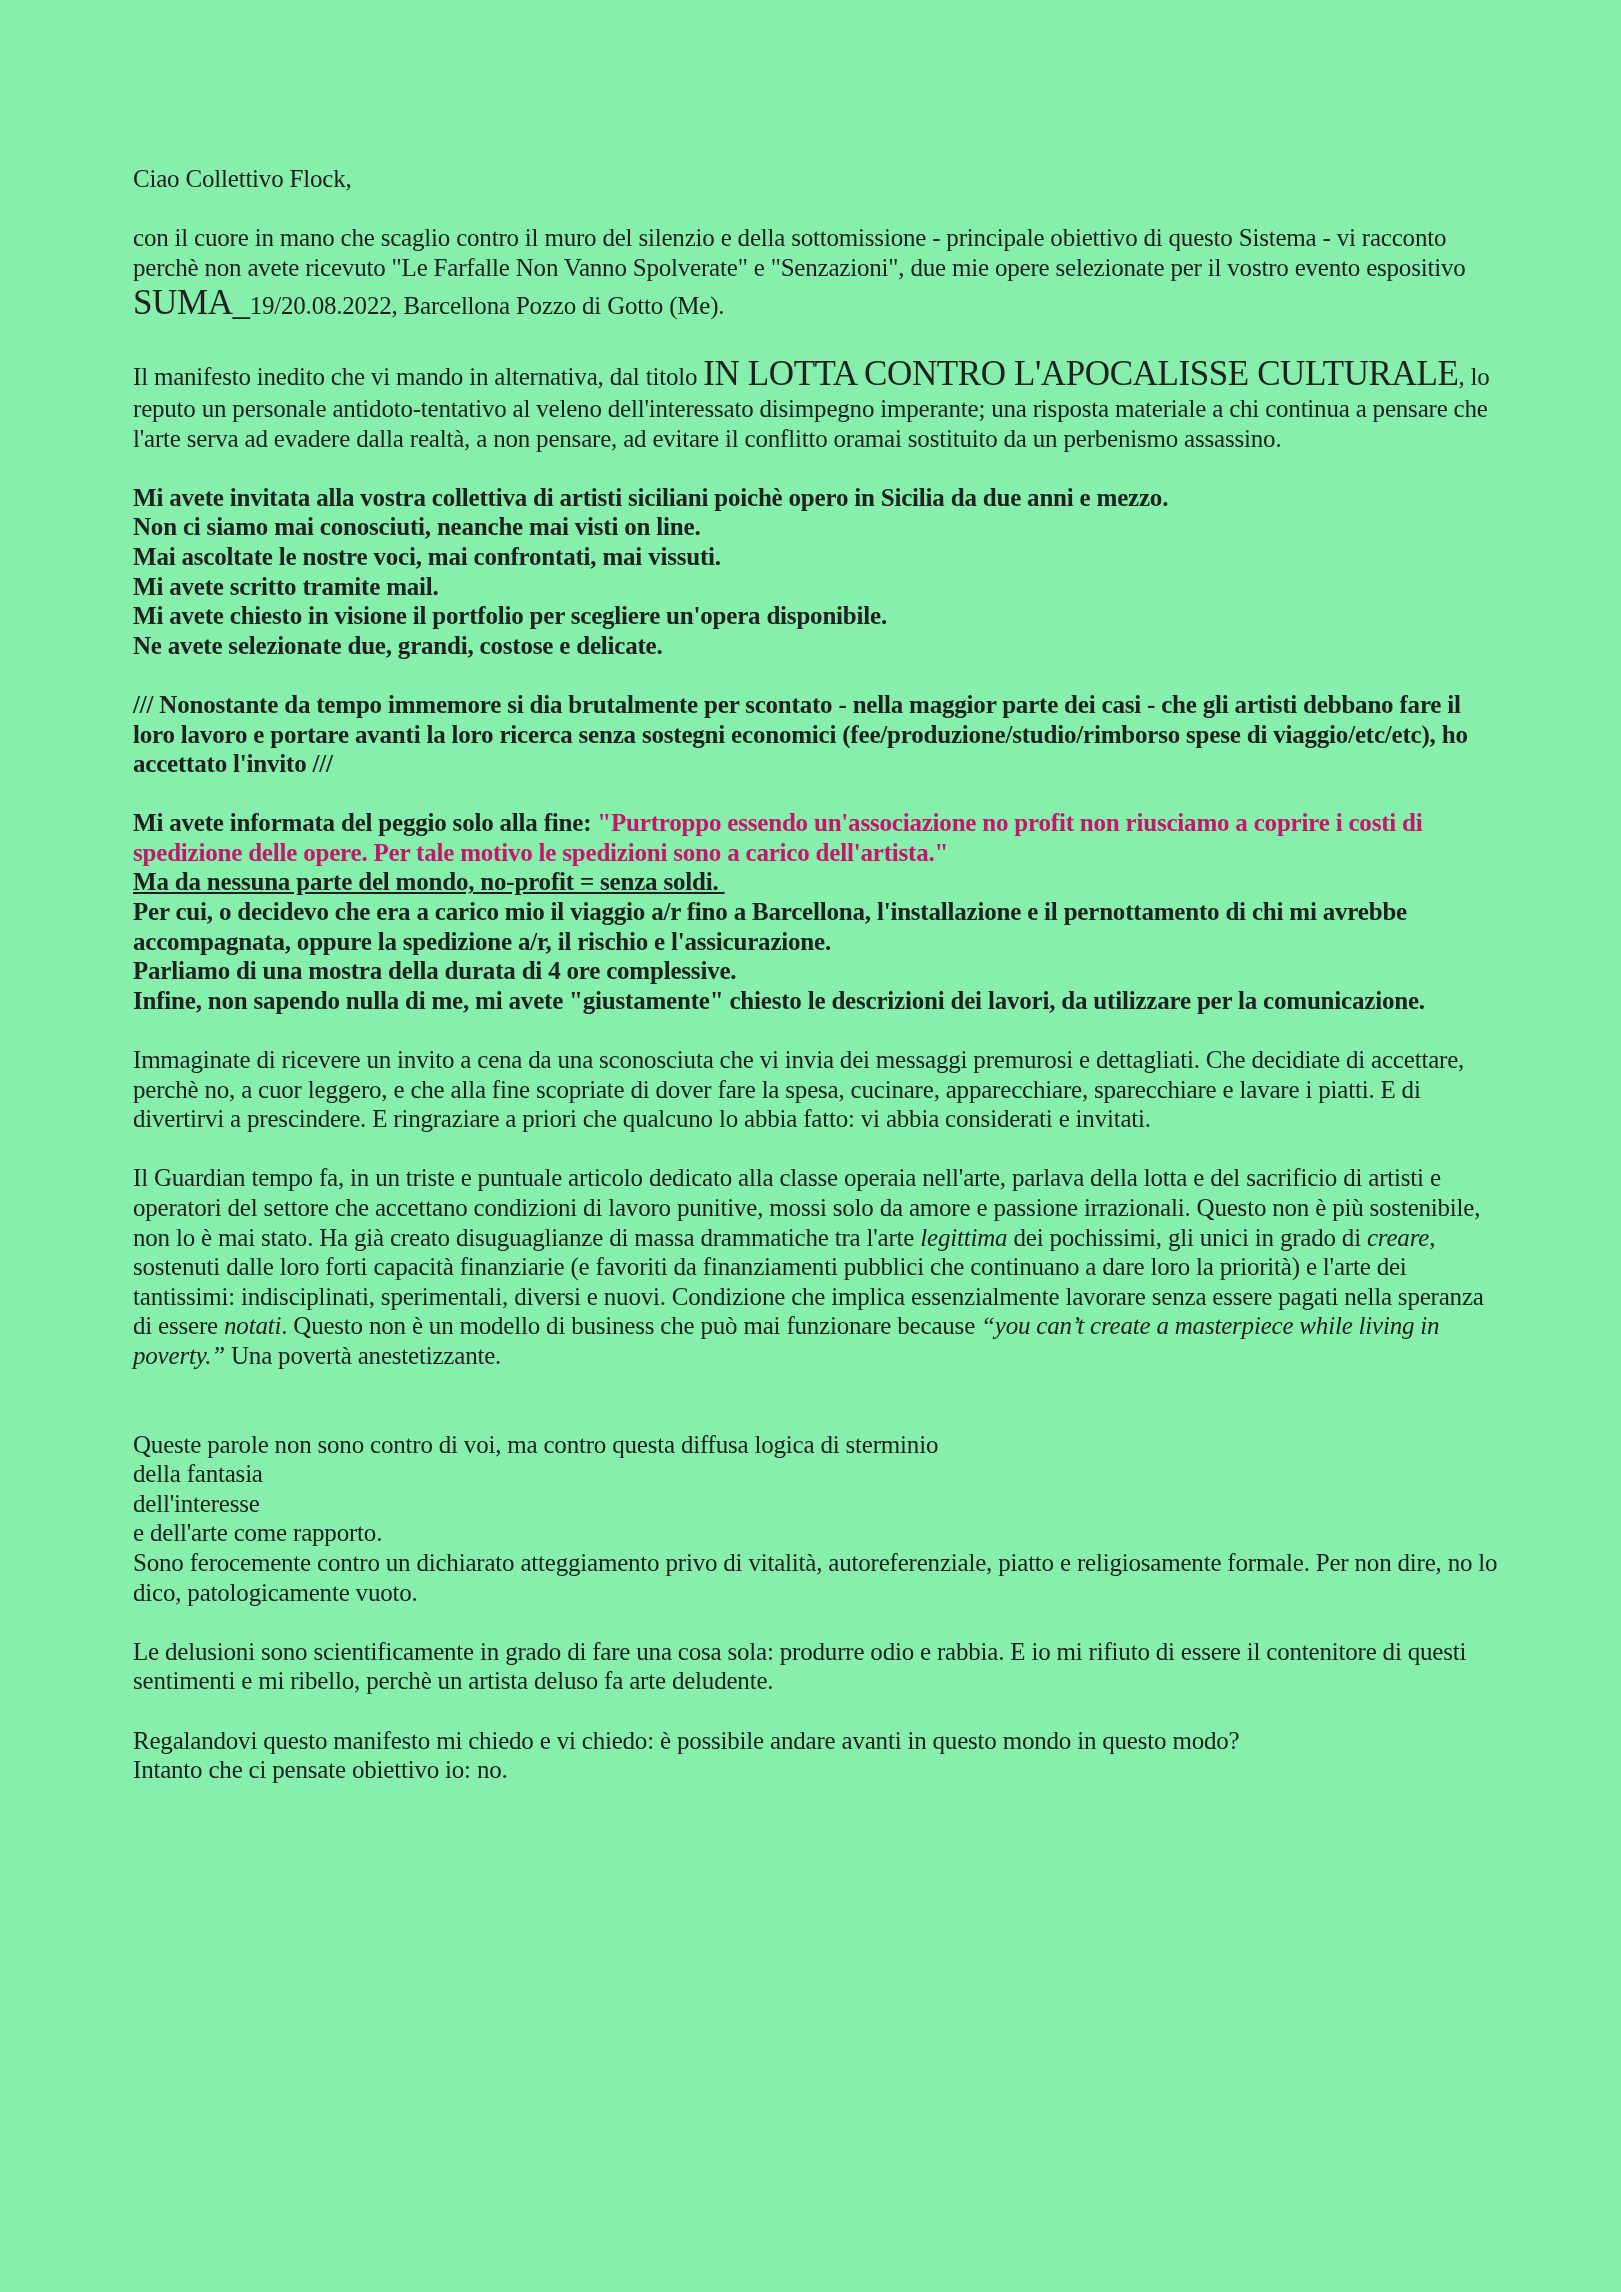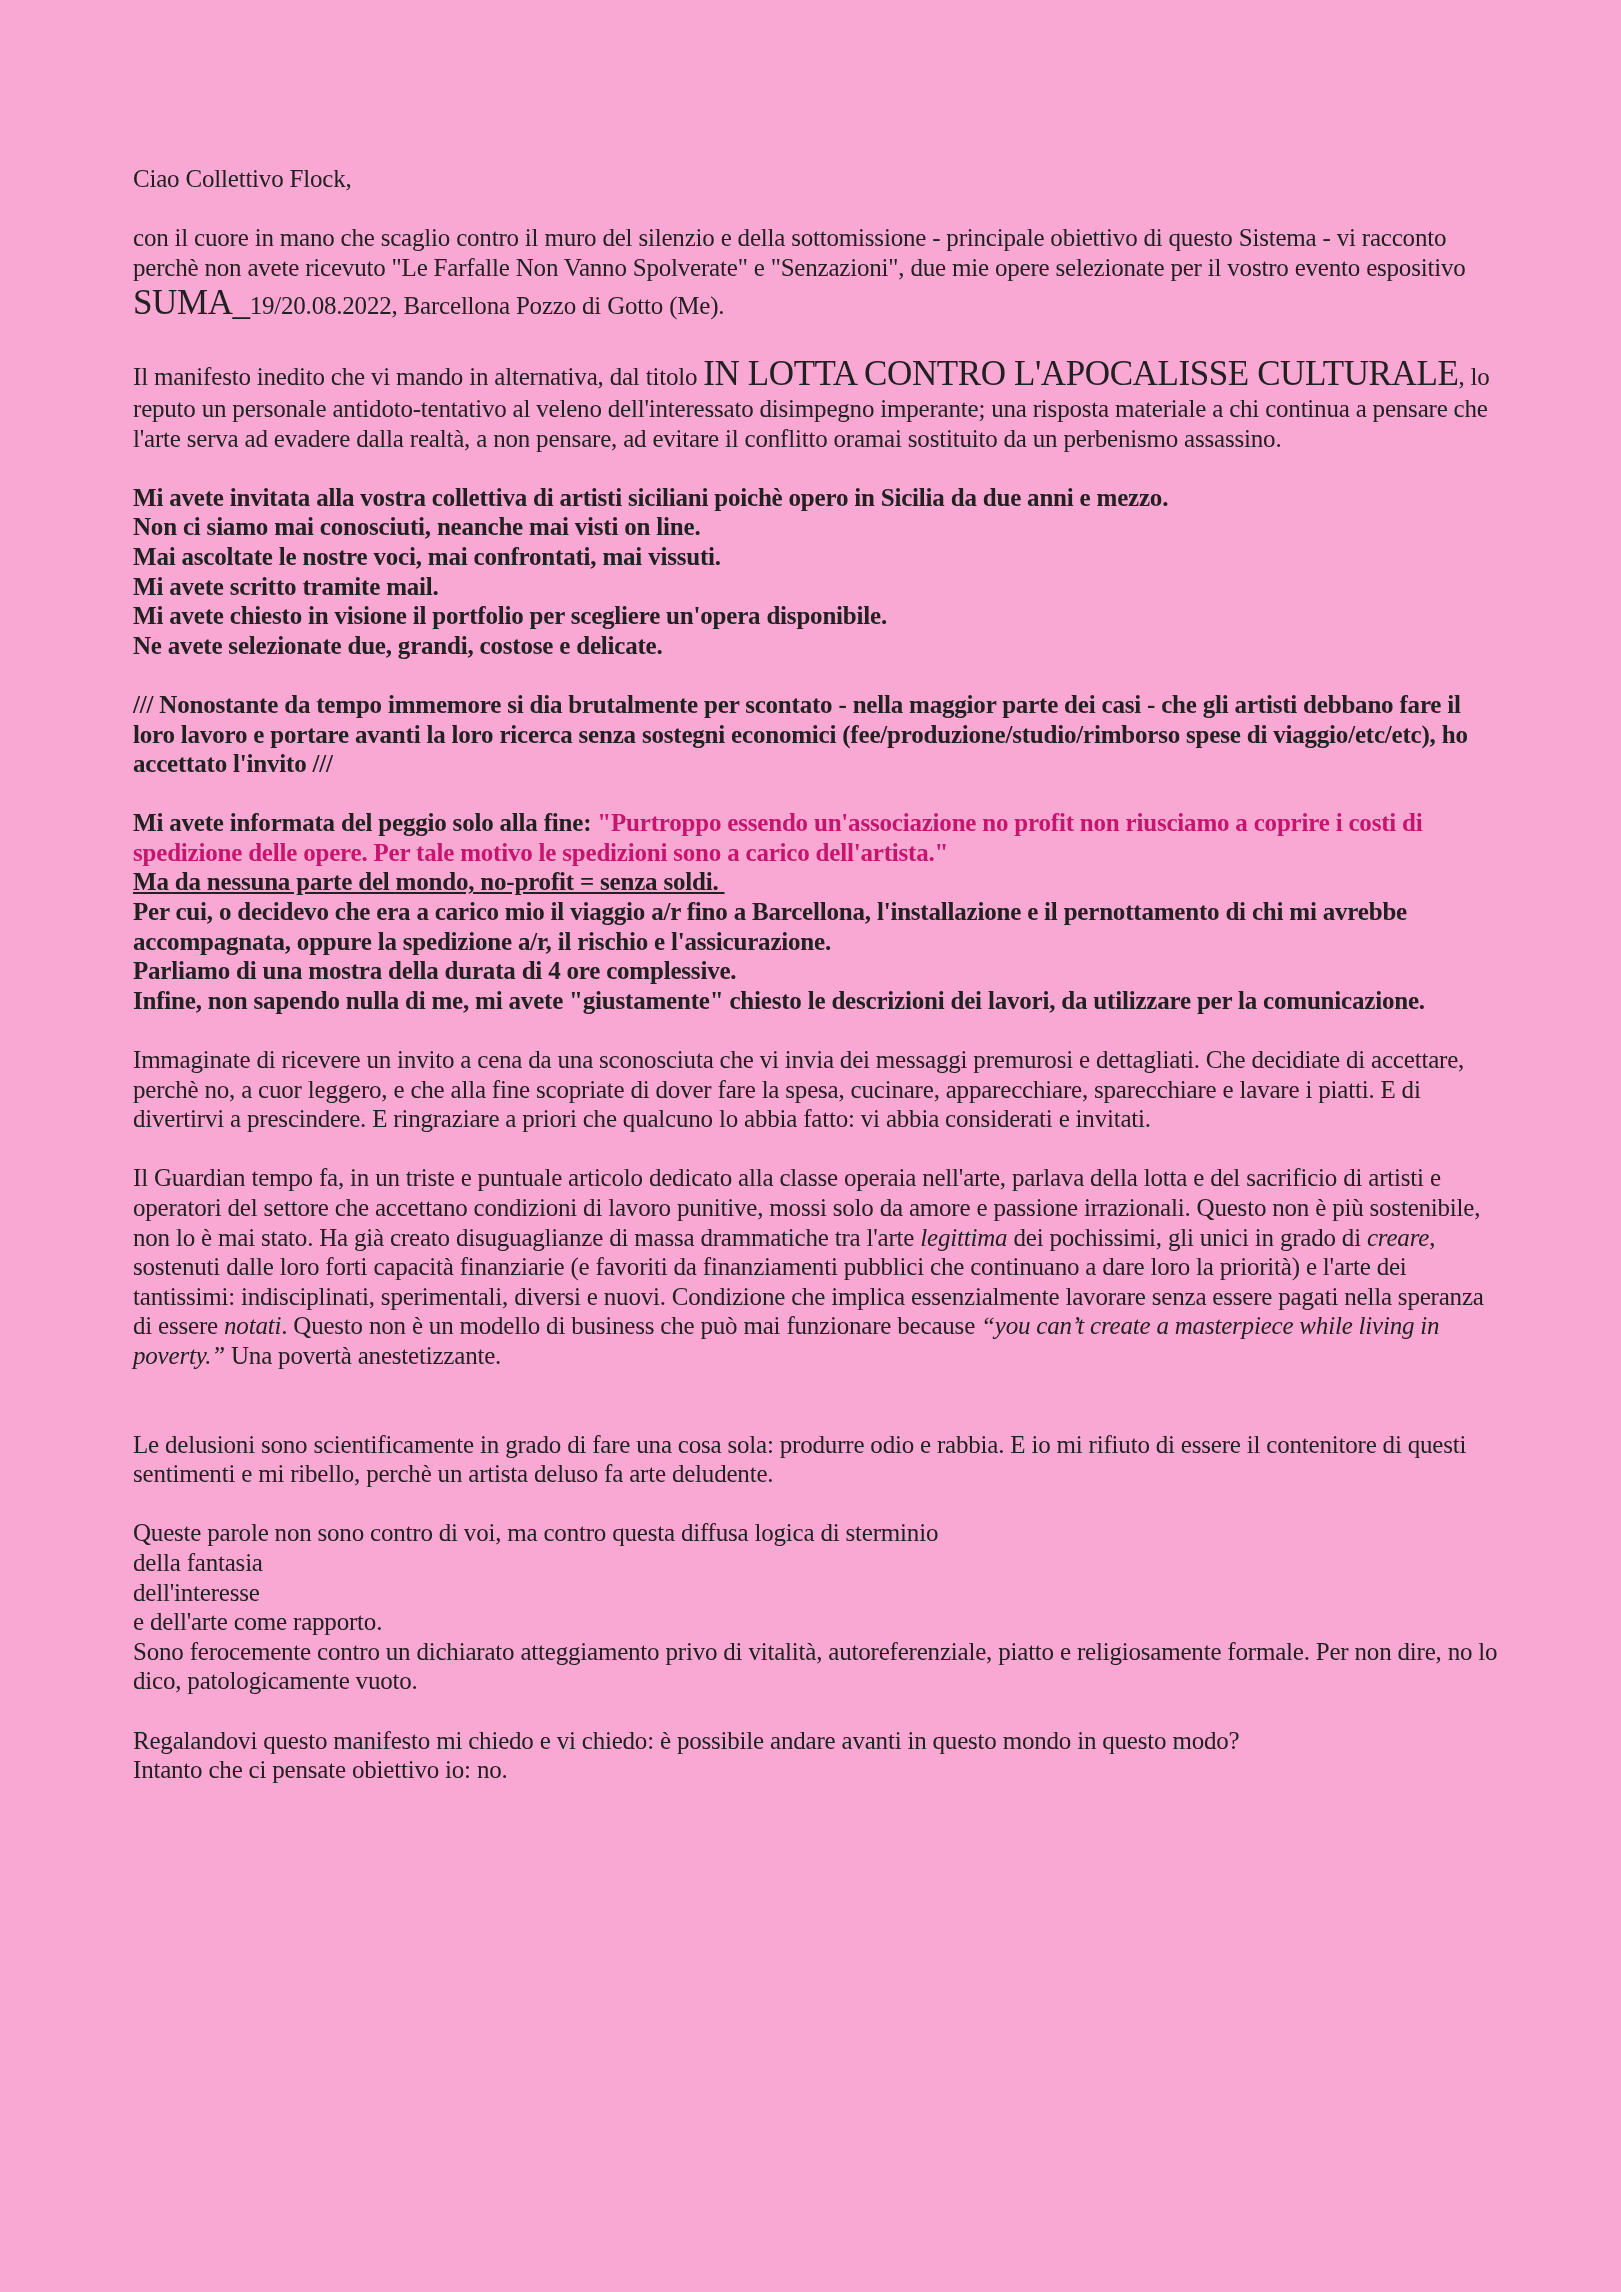--- a/index.html
+++ b/index.html
@@ -2,21 +2,21 @@
 <html style="font-size:14.3px"><head>
 <meta charset="utf-8">
 <style>
   * { margin: 0; padding: 0; box-sizing: border-box; }
   html, body { background: #e8e8e8; }
   .page {
     position: relative;
     width: 1621px;
     height: 2293px;
     margin: 0 auto;
-    background: #f9a8d4;
+    background: #86efac;
     overflow: hidden;
   }
   .letter {
     padding: 164px 115px 0 133px;
     font-family: "Liberation Serif", "DejaVu Serif", serif;
     font-size: 25px;
     line-height: 29.6px;
     letter-spacing: -0.2px;
     color: #212121;
   }
@@ -72,29 +72,29 @@
       <span>Infine, non sapendo nulla di me, mi avete "giustamente" chiesto le descrizioni dei lavori, da utilizzare per la comunicazione.</span>
     </p>
 
     <p>
       <span>Immaginate di ricevere un invito a cena da una sconosciuta che vi invia dei messaggi premurosi e dettagliati. Che decidiate di accettare, perchè no, a cuor leggero, e che alla fine scopriate di dover fare la spesa, cucinare, apparecchiare, sparecchiare e lavare i piatti. E di divertirvi a prescindere. E ringraziare a priori che qualcuno lo abbia fatto: vi abbia considerati e invitati.</span>
     </p>
 
     <p class="gap-2"><span>Il Guardian tempo fa, in un triste e puntuale articolo dedicato alla classe operaia nell'arte, parlava della lotta e del sacrificio di artisti e operatori del settore che accettano condizioni di lavoro punitive, mossi solo da amore e passione irrazionali. Questo non è più sostenibile, non lo è mai stato. Ha già creato disuguaglianze di massa drammatiche tra l'arte </span><span class="it">legittima</span><span> dei pochissimi, gli unici in grado di </span><span class="it">creare</span><span>, sostenuti dalle loro forti capacità finanziarie (e favoriti da finanziamenti pubblici che continuano a dare loro la priorità) e l'arte dei tantissimi: indisciplinati, sperimentali, diversi e nuovi. Condizione che implica essenzialmente lavorare senza essere pagati nella speranza di essere </span><span class="it">notati</span><span>. Questo non è un modello di business che può mai funzionare because </span><span class="it">“you can’t create a masterpiece while living in poverty.”</span><span> Una povertà anestetizzante.</span></p>
 
     <p>
-      <span>Le delusioni sono scientificamente in grado di fare una cosa sola: produrre odio e rabbia. E io mi rifiuto di essere il contenitore di questi sentimenti e mi ribello, perchè un artista deluso fa arte deludente.</span>
-    </p>
-
-    <p>
       <span>Queste parole non sono contro di voi, ma contro questa diffusa logica di sterminio</span><br>
       <span>della fantasia</span><br>
       <span>dell'interesse</span><br>
       <span>e dell'arte come rapporto.</span><br>
       <span>Sono ferocemente contro un dichiarato atteggiamento privo di vitalità, autoreferenziale, piatto e religiosamente formale. Per non dire, no lo dico, patologicamente vuoto.</span>
+    </p>
+
+    <p>
+      <span>Le delusioni sono scientificamente in grado di fare una cosa sola: produrre odio e rabbia. E io mi rifiuto di essere il contenitore di questi sentimenti e mi ribello, perchè un artista deluso fa arte deludente.</span>
     </p>
 
     <p class="gap-2">
       <span>Regalandovi questo manifesto mi chiedo e vi chiedo: è possibile andare avanti in questo mondo in questo modo?</span><br>
       <span>Intanto che ci pensate obiettivo io: no.</span>
     </p>
 
 
   </div>
 </div>

